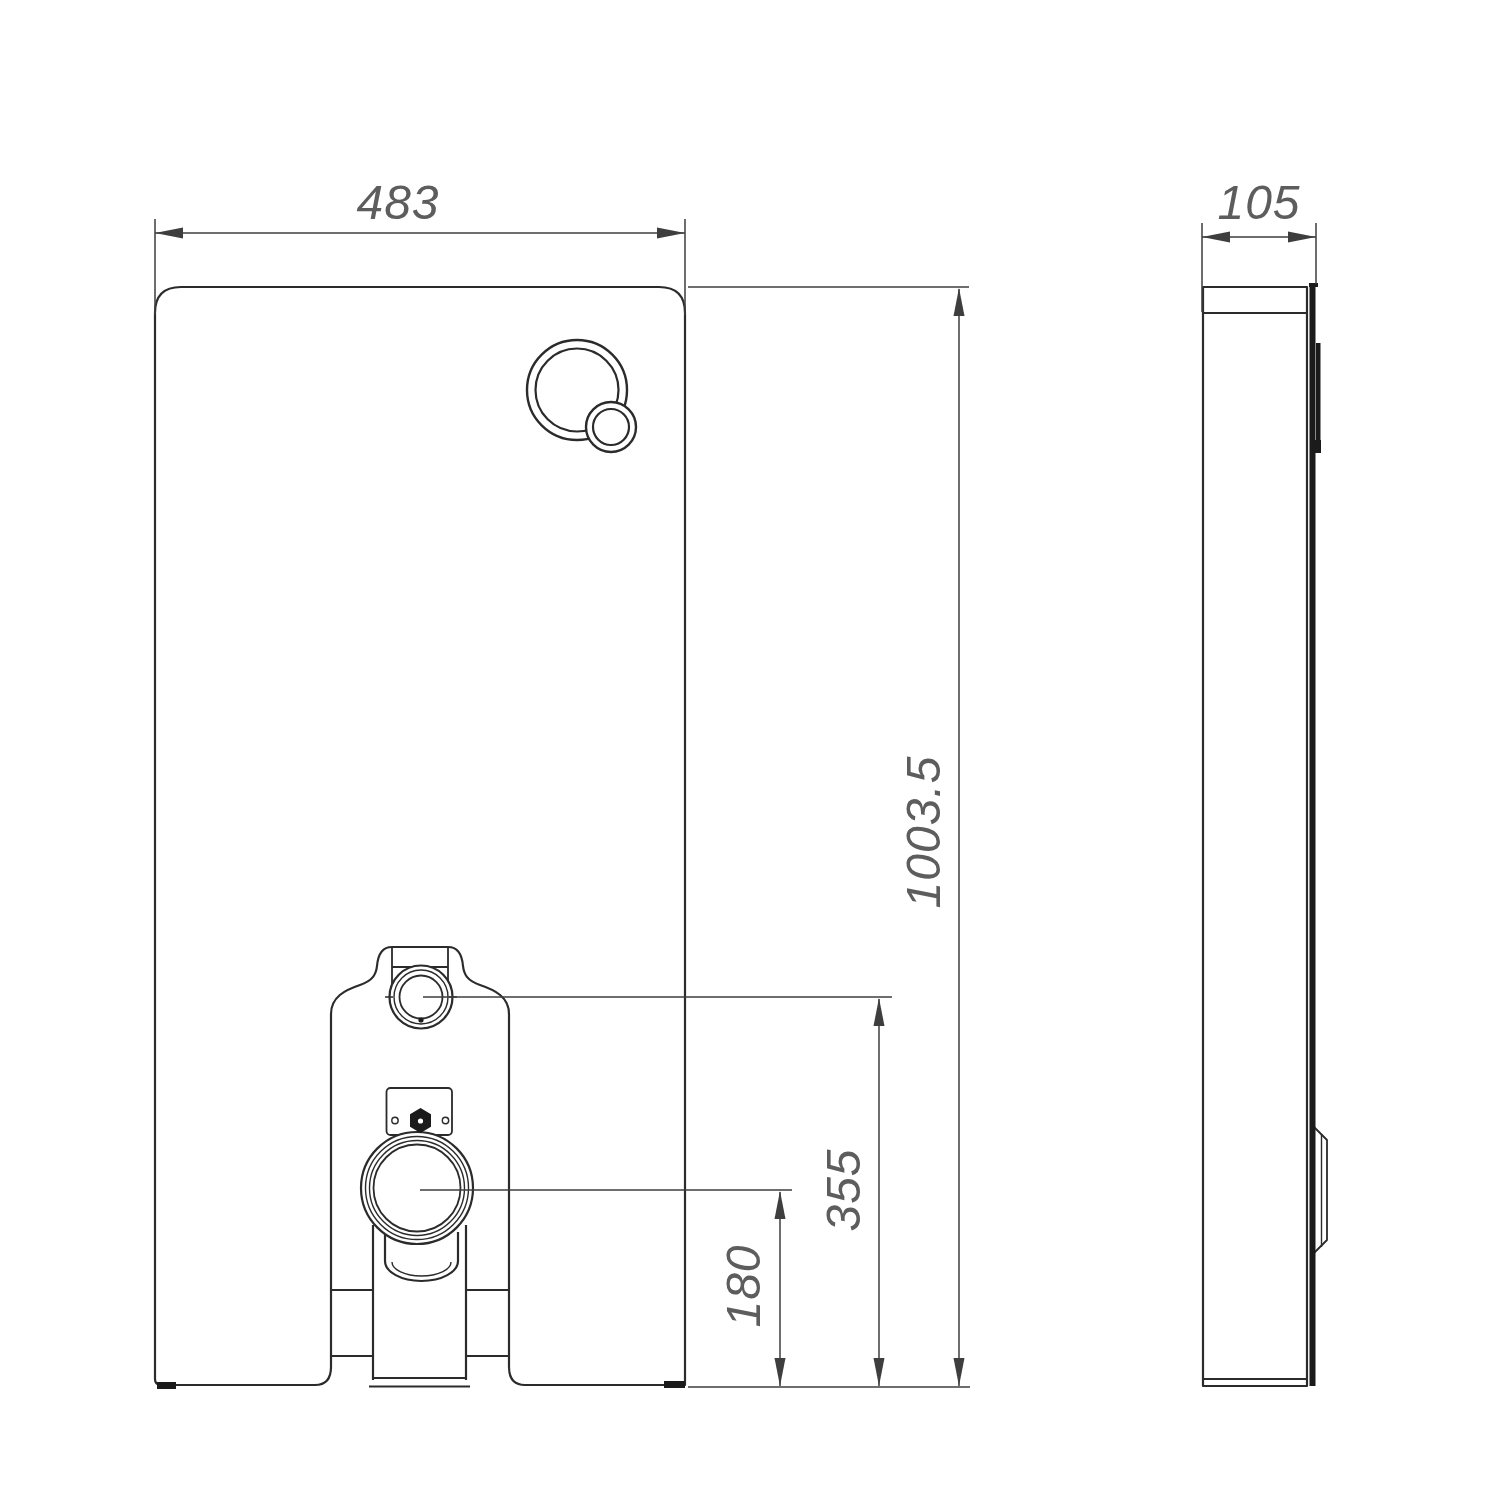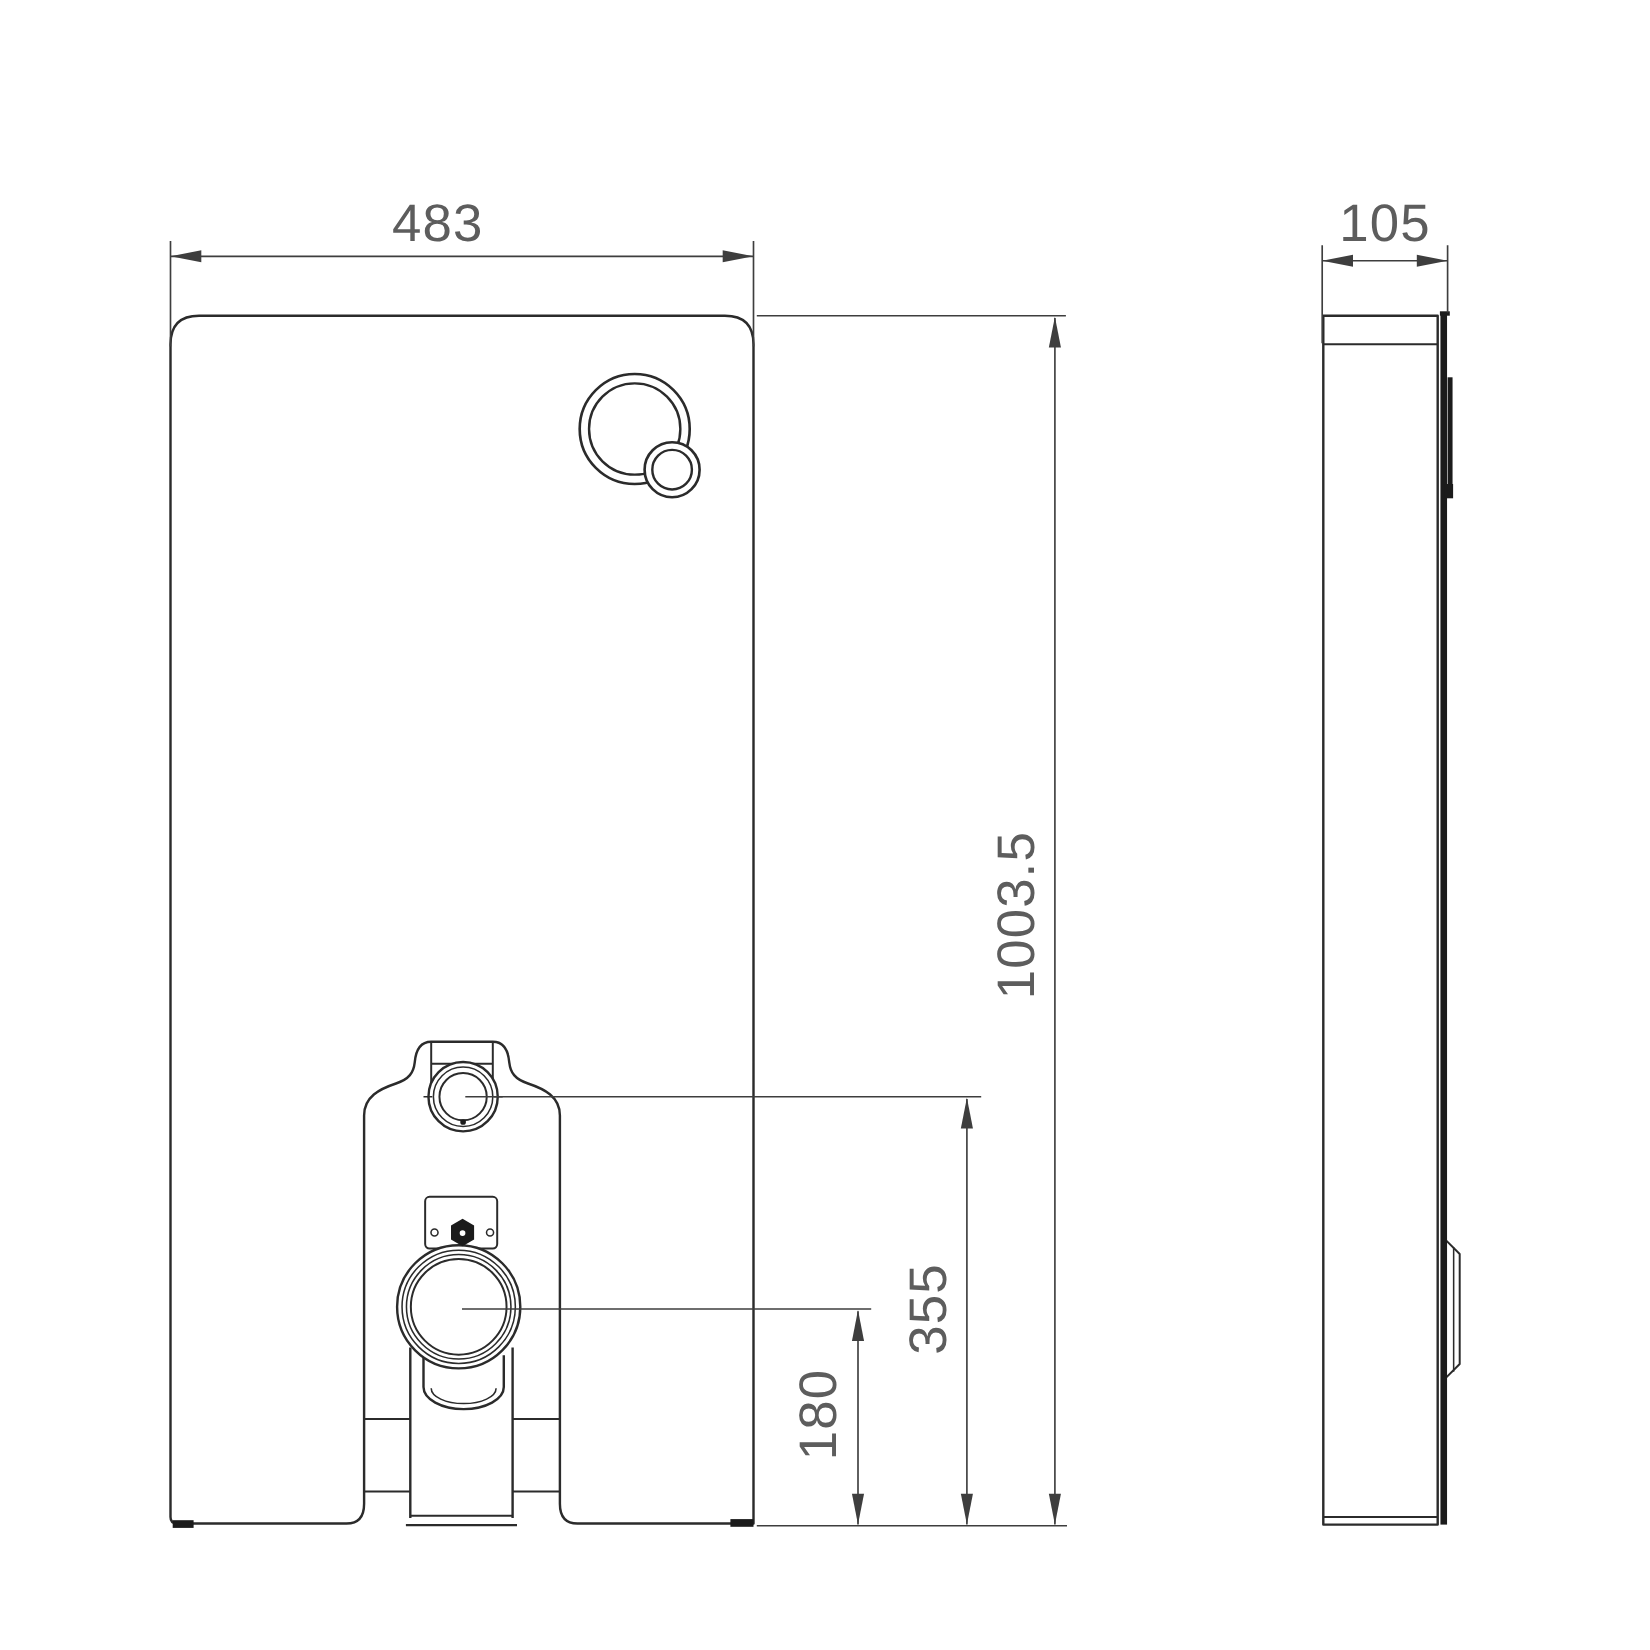--- a/index.html
+++ b/index.html
@@ -1,21 +1,21 @@
 <!DOCTYPE html>
 <html style="--line: #2b2b2b; --dim: #3e3e3e; --text: #5d5d5d; --dark: #1b1b1b; --background: #ffffff;"><head>
 <meta charset="utf-8">
 <style>
   :root{
     --line:#2b2b2b; --dim:#3e3e3e; --text:#5d5d5d; --dark:#1b1b1b; --background:#ffffff;
   }
   html,body{margin:0;padding:0;}
   body{background:var(--background);width:1500px;height:1500px;overflow:hidden;
        font-family:"Liberation Sans", sans-serif;}
-  .stage{position:relative;width:1388px;height:1500px;}
+  .stage{position:relative;width:1388px;height:1500px;font-style:italic;}
   svg{display:block;}
   
   .ol   {fill:none;stroke:var(--line);stroke-width:2.2;stroke-linejoin:round;stroke-linecap:butt;}
   .olw  {fill:#fff;stroke:var(--line);stroke-width:2.2;stroke-linejoin:round;}
   .thin {fill:none;stroke:var(--line);stroke-width:1.4;}
   .med  {fill:none;stroke:var(--line);stroke-width:1.8;}
   
   .dim  {fill:none;stroke:var(--dim);stroke-width:1.5;}
   .arr  {fill:var(--dim);stroke:none;}
   .dk   {fill:var(--dark);stroke:none;}

